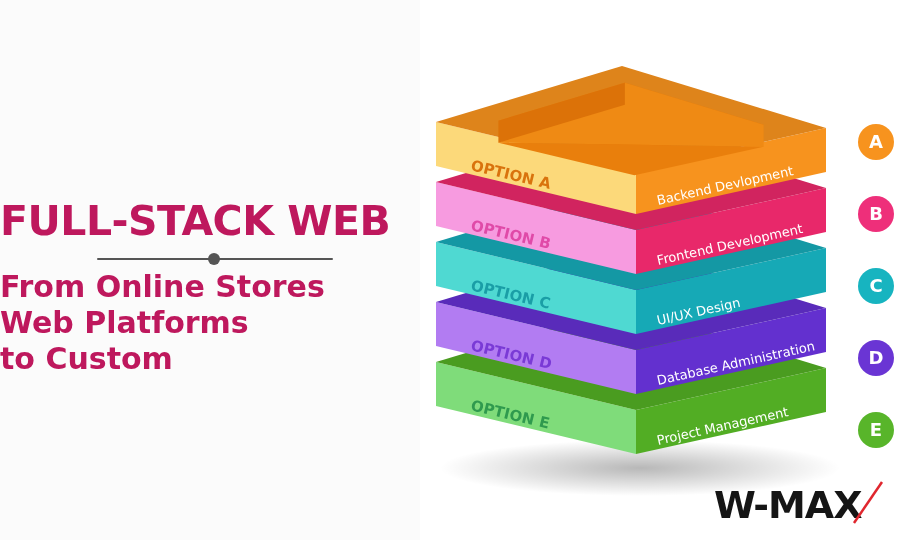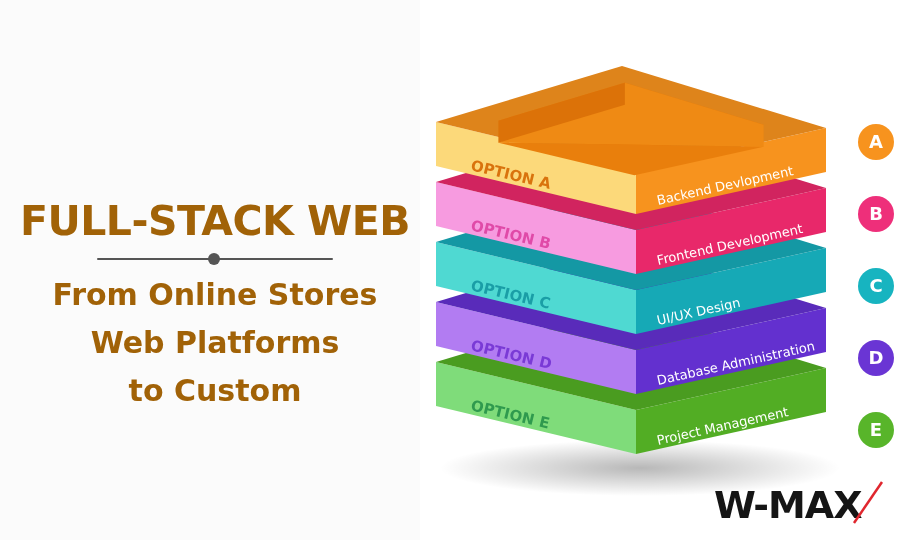--- a/index.html
+++ b/index.html
@@ -1,23 +1,23 @@
 <!DOCTYPE html>
 <html><head>
 <meta charset="utf-8">
 <style>
   html,body{margin:0;padding:0;}
   body{width:900px;height:540px;overflow:hidden;background:#fbfbfb;position:relative;font-family:"DejaVu Sans","Liberation Sans",sans-serif;}
   .bg-panel{position:absolute;left:420px;top:0;width:480px;height:540px;background:#ffffff;}
-  .left{position:absolute;left:0;top:195px;width:430px;text-align:center;color:#a16207;}
+  .left{position:absolute;left:0;top:195px;width:430px;color:#be185d;}
   .title{font-weight:bold;font-size:41px;letter-spacing:-0.5px;line-height:52px;margin:0;}
   .divider{position:relative;width:236px;height:12px;margin:6px auto 4px auto;}
   .divider .line{position:absolute;left:0;right:0;top:5px;height:2px;background:#555;border-radius:1px;}
   .divider .dot{position:absolute;left:111px;top:0;width:12px;height:12px;border-radius:50%;background:#555;}
-  .subtitle{font-weight:bold;font-size:30px;line-height:36px;margin:12px;}
+  .subtitle{font-weight:bold;font-size:30px;line-height:36px;margin:0;}
   svg.stack{position:absolute;left:0;top:0;}
   .badge{position:absolute;left:858px;width:36px;height:36px;border-radius:50%;color:#fff;font-weight:bold;font-size:18px;line-height:36px;text-align:center;font-family:"DejaVu Sans",sans-serif;}
   .logo{position:absolute;left:712px;top:478px;width:180px;height:48px;}
 </style>
 </head>
 <body>
 
 <div class="bg-panel"></div>
 
 <div class="left">

